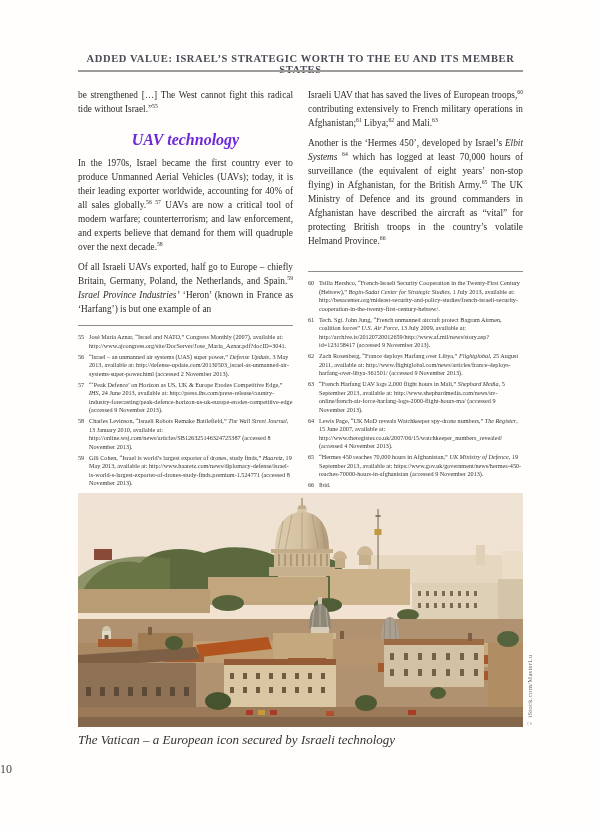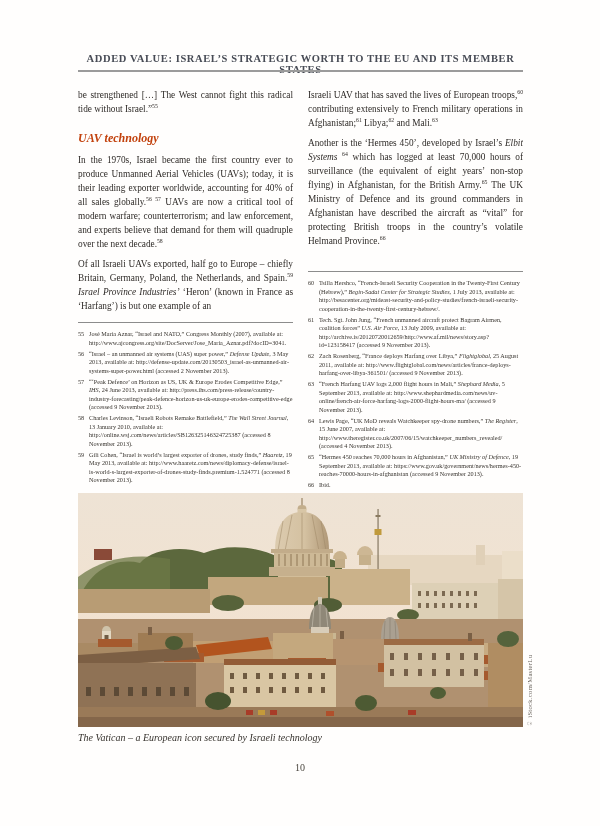--- a/index.html
+++ b/index.html
@@ -6,36 +6,36 @@
   .page{position:relative;width:600px;height:826px;background:#fffefd;
         font-family:"Liberation Serif","DejaVu Serif",serif;color:#2f2b28;overflow:hidden;}
   .running-head{position:absolute;left:78px;width:445px;top:53px;
         font-size:10.5px;letter-spacing:0.6px;text-align:center;color:#474b55;font-weight:bold;}
   .head-rule{position:absolute;left:78px;width:445px;top:70px;height:2px;background:#9b9b9b;}
   .columns{position:absolute;left:78px;top:88px;width:445px;height:404px;overflow:hidden;
         display:flex;gap:15px;}
   .col{width:215px;}
   p.body{margin:0;font-size:9.3px;line-height:14px;text-align:justify;}
   p.body + p.body{margin-top:6px;}
-  h2.subhead{margin:15px 0 7px 0;font-size:12px;font-style:italic;font-weight:bold;color:#c2410c;}
+  h2.subhead{margin:15px 0 7px 0;font-size:16px;font-style:italic;font-weight:bold;color:#6d28d9;text-align:center;}
   sup{font-size:0.62em;line-height:0;vertical-align:super;letter-spacing:0;}
   .fn-rule{height:1px;background:#8c8c8c;margin:9px 0 7px 0;width:100%;border:0;}
   .fn-rule.push{margin-top:23px;}
   .fn{display:flex;font-size:6.2px;line-height:8.5px;text-align:left;color:#38342f;margin-bottom:2.5px;}
   .fn-num{flex:0 0 11px;}
   .fn-text{flex:1;}
   .figure{position:absolute;left:78px;top:493px;width:445px;height:234px;}
   .figure svg{display:block;}
   .credit{position:absolute;left:526px;top:493px;height:234px;width:12px;
         writing-mode:vertical-rl;transform:rotate(180deg);
         font-size:6.6px;color:#6b655e;letter-spacing:0.3px;}
   .caption{position:absolute;left:78px;top:732px;width:445px;
-        font-size:10px;font-style:italic;color:#36322d;}
-  .folio{position:absolute;left:0;width:600px;top:762px;text-align:center;
-        font-size:10px;color:#4a463f;}
+        font-size:13px;font-style:italic;color:#36322d;}
+  .folio{position:absolute;left:0;width:600px;top:762px;
+        font-size:12px;color:#4a463f;}
   i{font-style:italic;}
 </style>
 </head>
 <body>
 
 <div class="page">
 
   <div class="running-head">ADDED VALUE: ISRAEL’S STRATEGIC WORTH TO THE EU AND ITS MEMBER STATES</div>
   <div class="head-rule"></div>
 

